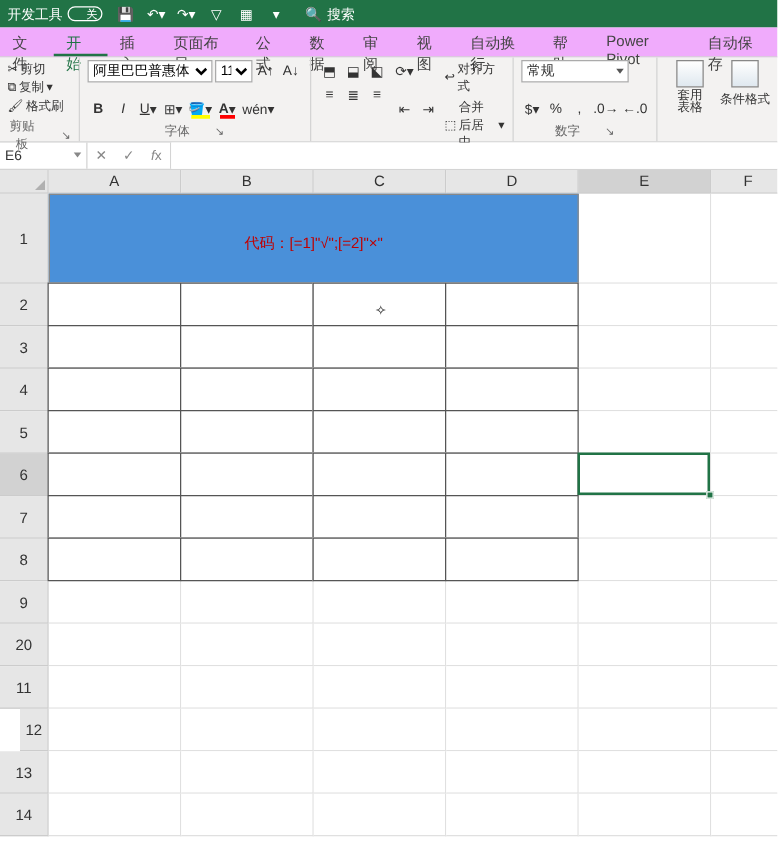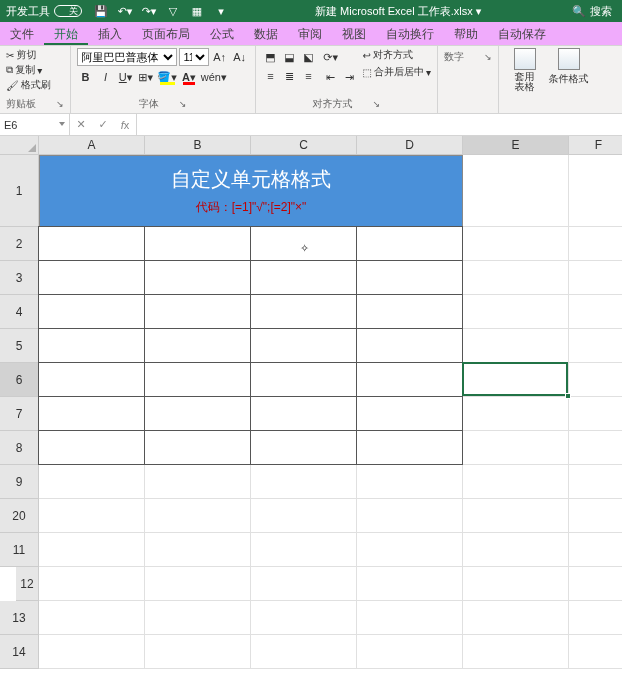--- a/index.html
+++ b/index.html
@@ -30,21 +30,21 @@
 .paste-btn .icon::before{content:"";position:absolute;top:2px;left:3px;width:16px;height:10px;background:#f5c869;border:1px solid #b58c2e;}
 .clip-small { display:flex; flex-direction:column; font-size:10px; gap:1px; }
 .clip-small div{display:flex;align-items:center;gap:2px;}
 .font-row{display:flex;gap:2px;align-items:center;}
 .font-select{border:1px solid #ababab;background:#fff;font-size:11px;height:18px;}
 .font-name{width:100px;}
 .font-size{width:30px;}
 .btn{border:1px solid transparent;background:transparent;min-width:18px;height:18px;font-size:11px;display:inline-flex;align-items:center;justify-content:center;cursor:pointer;}
 .align-grid{display:grid;grid-template-columns:repeat(3,18px);grid-template-rows:repeat(2,18px);gap:1px;}
 .indent-row{display:flex;gap:1px;}
-.stack{display:flex;flex-direction:column;gap:2px;}
+.stack{display:flex;flex-direction:column;gap:12px;}
 .combo{border:1px solid #ababab;background:#fff;height:18px;width:86px;font-size:11px;padding:0 14px 0 4px;position:relative;}
 .combo::after{content:"";position:absolute;right:3px;top:6px;border-left:3px solid transparent;border-right:3px solid transparent;border-top:4px solid #555;}
 .num-row{display:flex;gap:1px;}
 .styles-btn{display:flex;flex-direction:column;align-items:center;font-size:10px;gap:2px;width:40px;}
 .styles-btn .ic{width:22px;height:22px;border:1px solid #888;background:linear-gradient(#fff,#dfe8ef);}
 .dlg-launcher{font-size:9px;color:#666;margin-left:4px;}
 
 
 .formula-bar{display:flex;border-bottom:1px solid #d4d4d4;height:22px;align-items:stretch;}
 .namebox{width:70px;border-right:1px solid #d4d4d4;display:flex;align-items:center;padding:0 4px;font-size:11px;position:relative;}
@@ -84,38 +84,38 @@
       </span>
   </div>
   <div class="qat">
     <span class="btn">💾</span>
     <span class="btn">↶▾</span>
     <span class="btn">↷▾</span>
     <span class="btn">▽</span>
     <span class="btn">▦</span>
     <span class="btn">▾</span>
   </div>
-  <div class="title">新建 Microsoft Excel 工作表.xlsx ▾</div>
   <div class="search">
     <span>🔍</span>
     <span>搜索</span>
   </div>
 </div>
 
 <div class="tabs" id="tabs">
     <div class="tab">文件</div>
     <div class="tab active">开始</div>
     <div class="tab">插入</div>
     <div class="tab">页面布局</div>
     <div class="tab">公式</div>
     <div class="tab">数据</div>
     <div class="tab">审阅</div>
     <div class="tab">视图</div>
     <div class="tab">自动换行</div>
     <div class="tab">帮助</div>
+    <div class="tab">Power Pivot</div>
     <div class="tab">自动保存</div>
   </div>
 
 <div class="ribbon">
   <div class="group">
     <div class="group-content clipboard">
       <div class="clip-small">
         <div>
             <span>✂</span>
             <span>剪切</span>
@@ -198,20 +198,30 @@
           </div>
       </div>
     </div>
     <div class="group-label">
         <span>对齐方式</span>
         <span class="dlg-launcher">↘</span>
       </div>
   </div>
 
   <div class="group">
+    <div class="stack">
+      <div class="combo"><span>常规</span></div>
+      <div class="num-row">
+        <span class="btn">$▾</span>
+        <span class="btn">%</span>
+        <span class="btn">,</span>
+        <span class="btn">.0→</span>
+        <span class="btn">←.0</span>
+      </div>
+    </div>
     <div class="group-label">
         <span>数字</span>
         <span class="dlg-launcher">↘</span>
       </div>
   </div>
 
   <div class="group" style="border-right:none">
     <div class="group-content">
       <div class="styles-btn">
           <div class="ic"></div>
@@ -344,21 +354,20 @@
       <div class="cell" style="left: 318px; top: 446px; width: 106px; height: 34px;"></div>
       <div class="cell" style="left: 424px; top: 446px; width: 106px; height: 34px;"></div>
       <div class="cell" style="left: 530px; top: 446px; width: 60px; height: 34px;"></div>
       <div class="cell" style="left: 0px; top: 480px; width: 106px; height: 34px;"></div>
       <div class="cell" style="left: 106px; top: 480px; width: 106px; height: 34px;"></div>
       <div class="cell" style="left: 212px; top: 480px; width: 106px; height: 34px;"></div>
       <div class="cell" style="left: 318px; top: 480px; width: 106px; height: 34px;"></div>
       <div class="cell" style="left: 424px; top: 480px; width: 106px; height: 34px;"></div>
       <div class="cell" style="left: 530px; top: 480px; width: 60px; height: 34px;"></div>
       <div class="merged-title" style="left: 0px; top: 0px; width: 424px; height: 72px;">
-        <div class="t1">自定义单元格格式</div>
         <div class="t2">代码：[=1]"√";[=2]"×"</div>
       </div>
       <div class="tbl-cell" style="left: 0px; top: 72px; width: 107px; height: 35px;"></div>
       <div class="tbl-cell" style="left: 106px; top: 72px; width: 107px; height: 35px;"></div>
       <div class="tbl-cell" style="left: 212px; top: 72px; width: 107px; height: 35px;"></div>
       <div class="tbl-cell" style="left: 318px; top: 72px; width: 107px; height: 35px;"></div>
       <div class="tbl-cell" style="left: 0px; top: 106px; width: 107px; height: 35px;"></div>
       <div class="tbl-cell" style="left: 106px; top: 106px; width: 107px; height: 35px;"></div>
       <div class="tbl-cell" style="left: 212px; top: 106px; width: 107px; height: 35px;"></div>
       <div class="tbl-cell" style="left: 318px; top: 106px; width: 107px; height: 35px;"></div>

